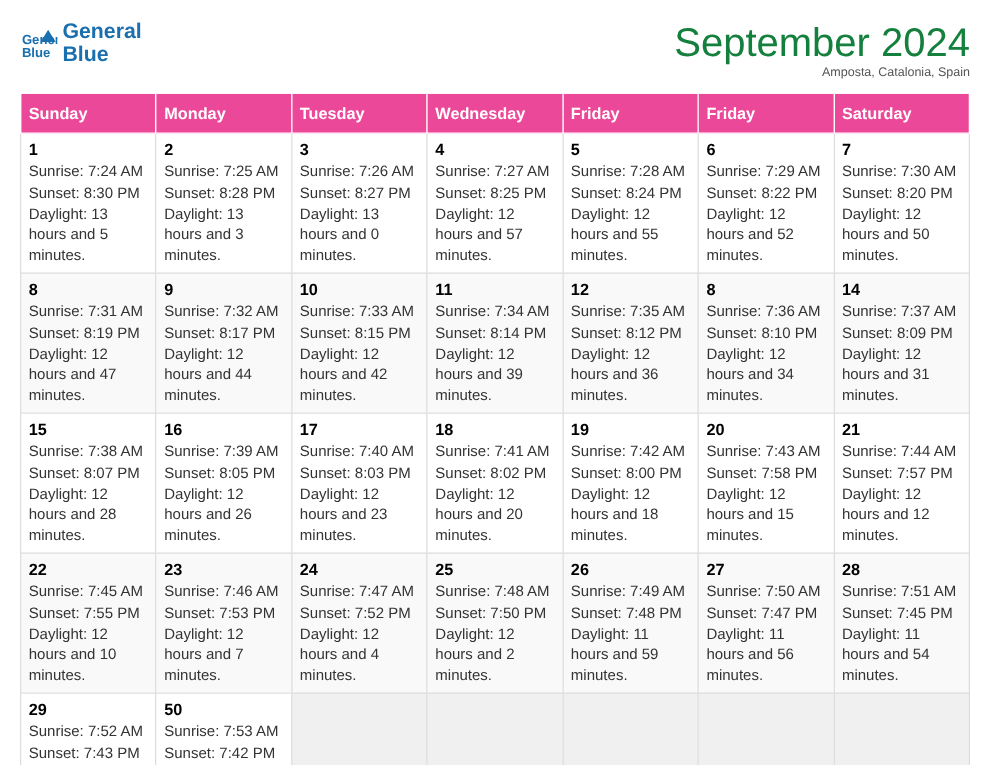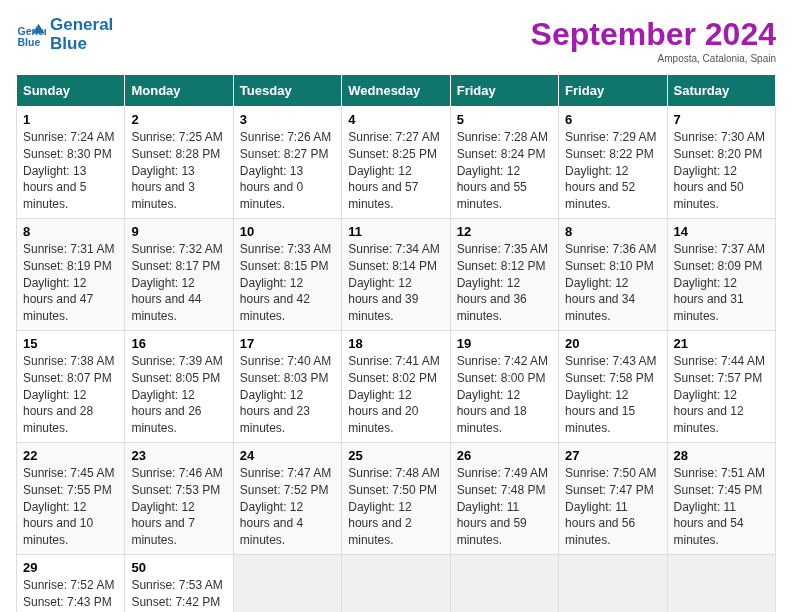--- a/index.html
+++ b/index.html
@@ -23,35 +23,35 @@
     }
     .logo-icon {
       width: 30px;
       height: 30px;
     }
     .title-block {
       text-align: right;
     }
     .month-title {
       font-size: 32px;
-      font-weight: bold;
-      color: #a21caf;
+      font-weight: normal;
+      color: #15803d;
       text-align: right;
     }
     .location {
       font-size: 10px;
       color: #555;
     }
     table {
       width: 100%;
       border-collapse: collapse;
       font-size: 11px;
     }
     thead tr th {
-      background-color: #0f766e;
+      background-color: #ec4899;
       color: #fff;
       font-weight: bold;
       font-size: 13px;
       padding: 8px 6px;
       text-align: left;
       border: 1px solid #fff;
     }
     tbody tr td {
       vertical-align: top;
       padding: 5px 6px;

